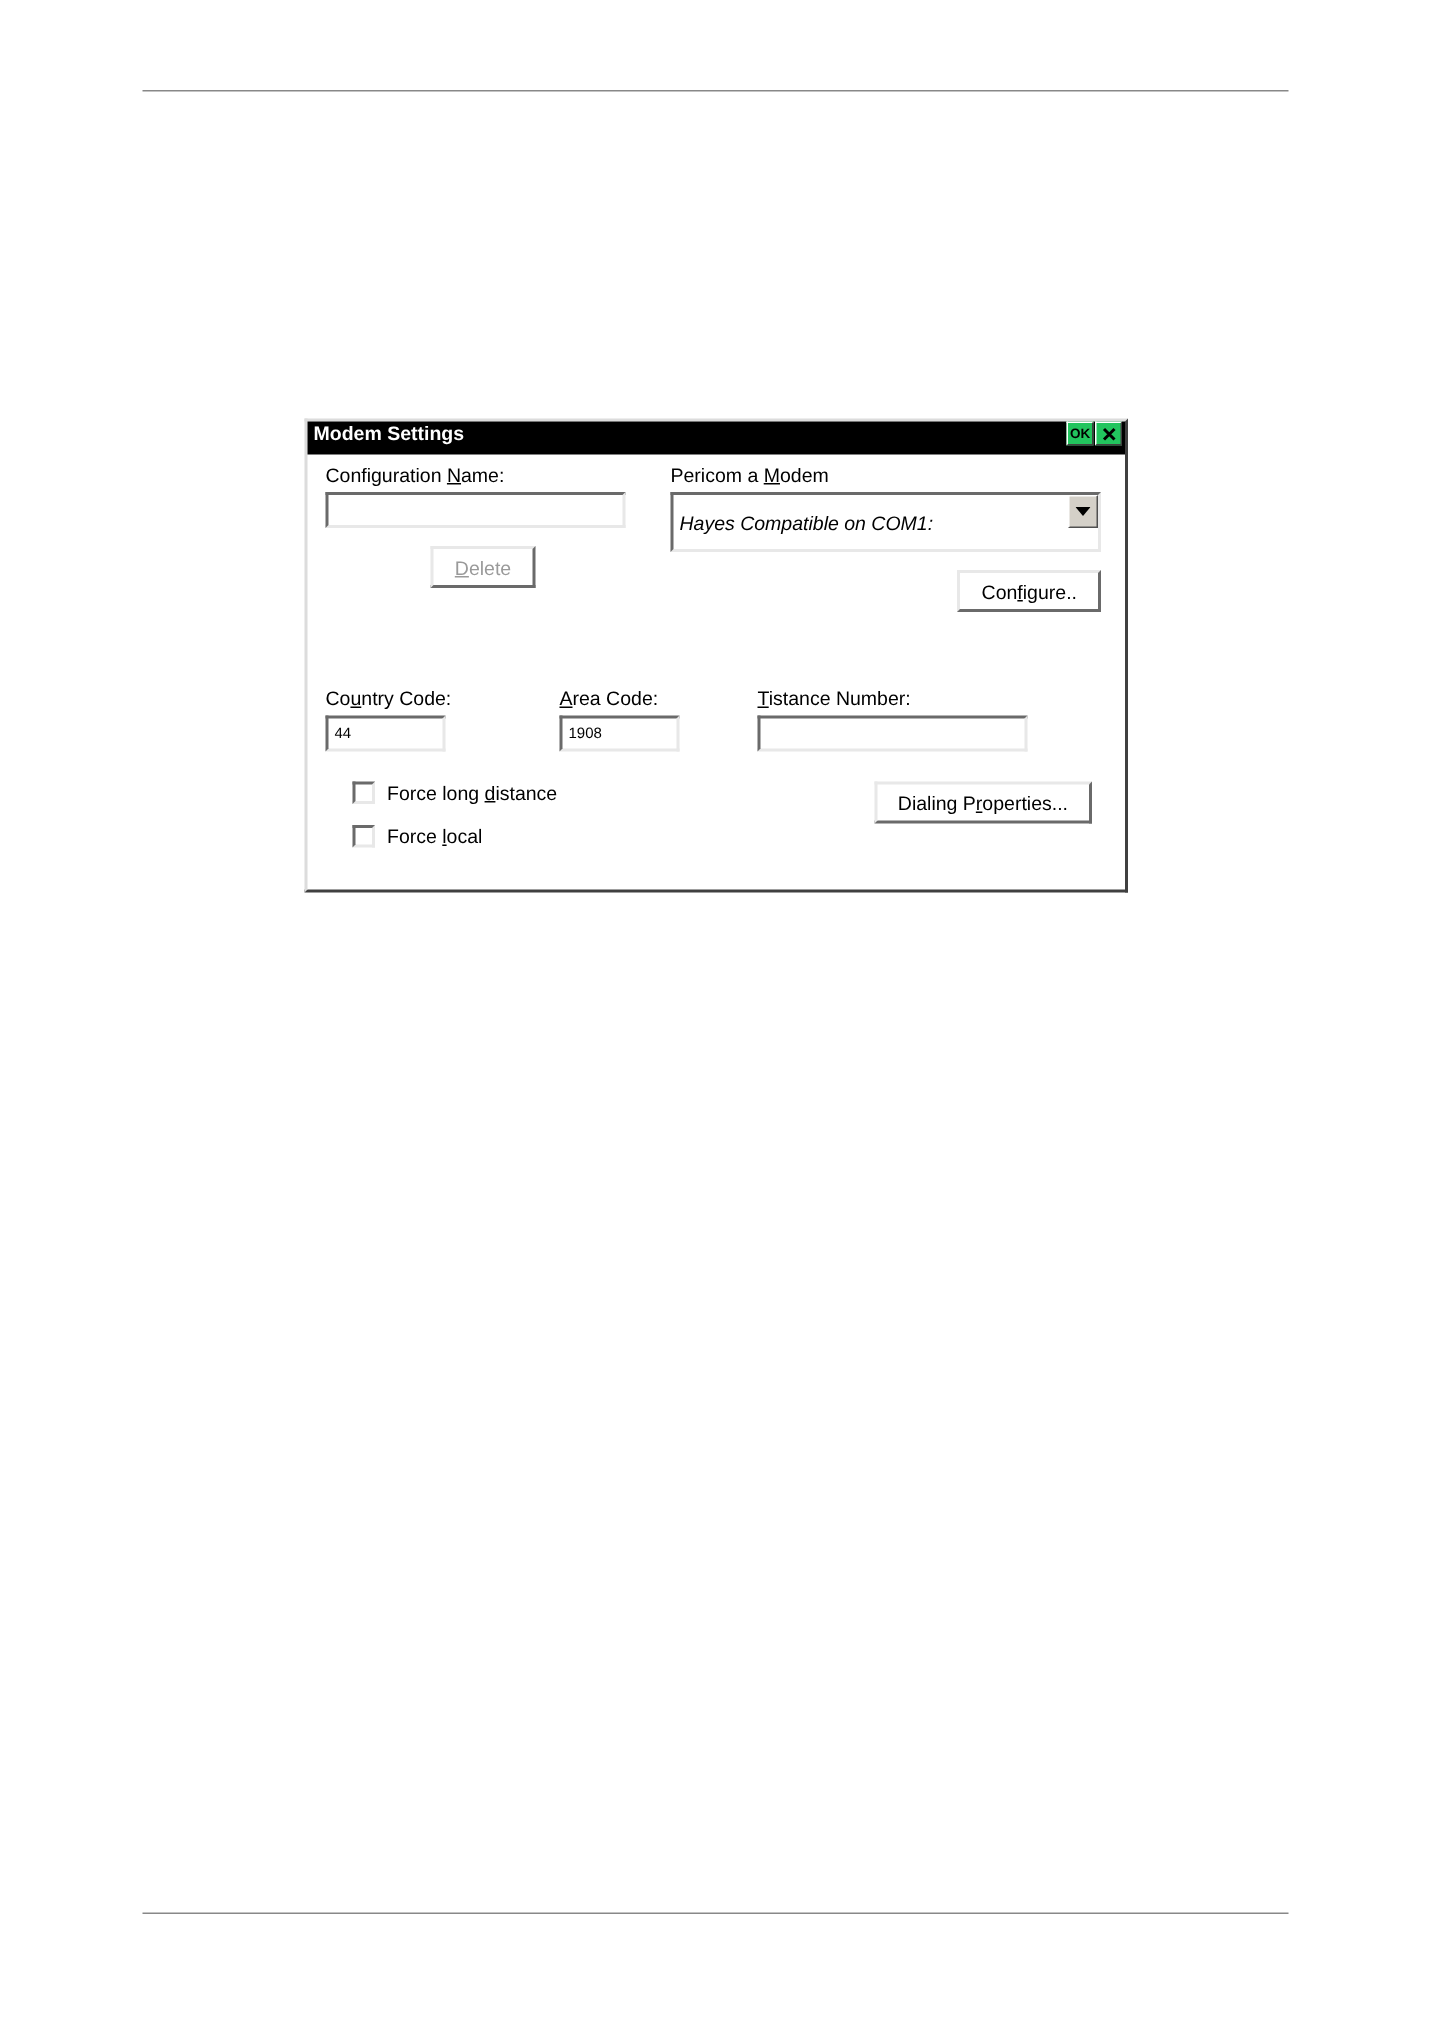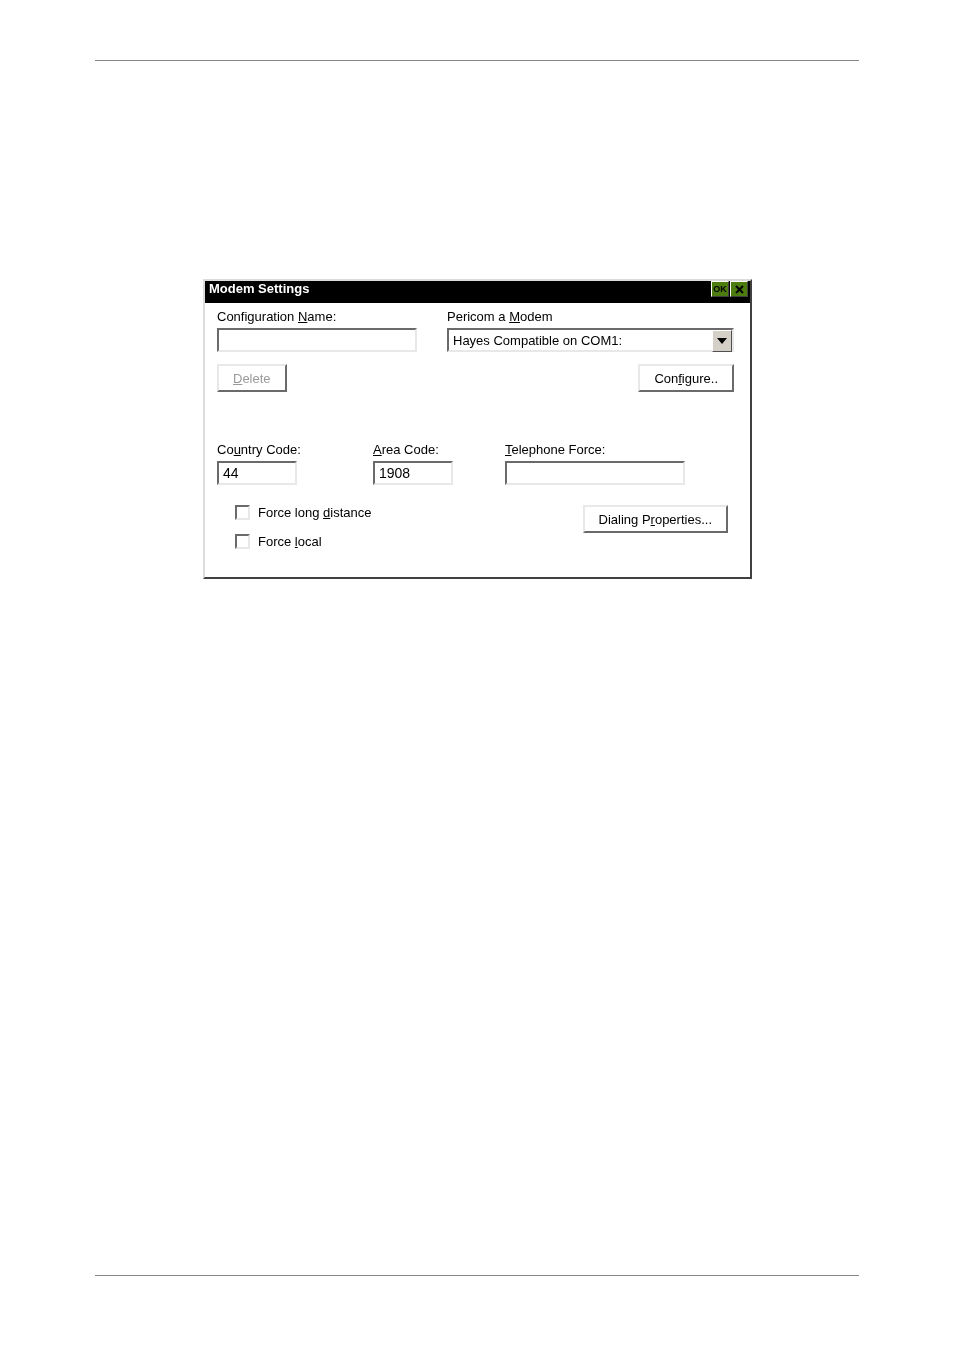--- a/index.html
+++ b/index.html
@@ -52,21 +52,21 @@
     .titlebar-text {
       flex: 1;
     }
     .titlebar-buttons {
       display: flex;
       gap: 0;
     }
     .titlebar-btn {
       width: 18px;
       height: 16px;
-      background: #4d7c0f;
+      background: #22c55e;
       border-top: 1px solid #ffffff;
       border-left: 1px solid #ffffff;
       border-right: 1px solid #404040;
       border-bottom: 1px solid #404040;
       display: flex;
       align-items: center;
       justify-content: center;
       font-size: 9px;
       font-weight: bold;
       color: #000;
@@ -97,40 +97,41 @@
     }
     .text-input {
       width: 100%;
       height: 24px;
       border-top: 2px solid #6a6a6a;
       border-left: 2px solid #6a6a6a;
       border-right: 2px solid #e8e8e8;
       border-bottom: 2px solid #e8e8e8;
       background: #ffffff;
       font-family: inherit;
-      font-size: 14px;
+      font-size: 10px;
       padding: 0 4px;
     }
     .combo {
       position: relative;
       width: 100%;
     }
     .combo-input {
       width: 100%;
-      height: 24px;
+      height: 40px;
       border-top: 2px solid #6a6a6a;
       border-left: 2px solid #6a6a6a;
       border-right: 2px solid #e8e8e8;
       border-bottom: 2px solid #e8e8e8;
       background: #ffffff;
       font-family: inherit;
       font-size: 13px;
       padding: 0 24px 0 4px;
       display: flex;
       align-items: center;
+      font-style: italic;
     }
     .combo-arrow {
       position: absolute;
       right: 2px;
       top: 2px;
       width: 20px;
       height: 22px;
       background: #d4d0c8;
       border-top: 1px solid #ffffff;
       border-left: 1px solid #ffffff;
@@ -242,21 +243,21 @@
   </div>
 
   <div class="dialog-body">
 
     <div class="row-top">
       <div class="col-left">
         <span class="label">
           <span>Configuration </span><span class="underline">N</span><span>ame:</span>
         </span>
         <input type="text" class="text-input" style="width: 200px;" value="">
-        <div class="row-buttons" style="justify-content:flex-start; padding-right:12px;">
+        <div class="row-buttons" style="justify-content:center; padding-right:12px;">
           <button class="btn btn-disabled">
             <span class="underline">D</span><span>elete</span>
           </button>
         </div>
       </div>
       <div class="col-right">
         <span class="label">
           <span>Pericom a </span><span class="underline">M</span><span>odem</span>
         </span>
         <div class="combo">
@@ -283,21 +284,21 @@
         <input type="text" class="text-input" value="44" style="">
       </div>
       <div class="code-group code-area">
         <span class="label">
           <span class="underline">A</span><span>rea Code:</span>
         </span>
         <input type="text" class="text-input" value="1908" style="">
       </div>
       <div class="code-group code-tel">
         <span class="label">
-          <span class="underline">T</span><span>elephone Force:</span>
+          <span class="underline">T</span><span>istance Number:</span>
         </span>
         <input type="text" class="text-input" value="" style="">
       </div>
     </div>
 
 
     <div class="row-force">
       <div class="checks">
         <div class="check-row">
           <span class="checkbox"></span>

